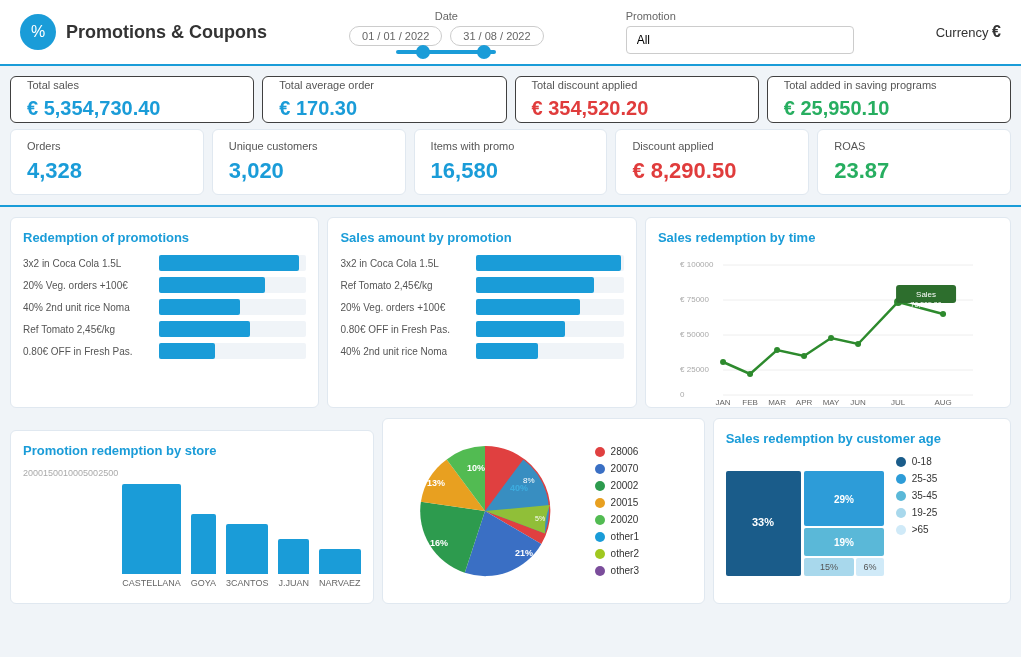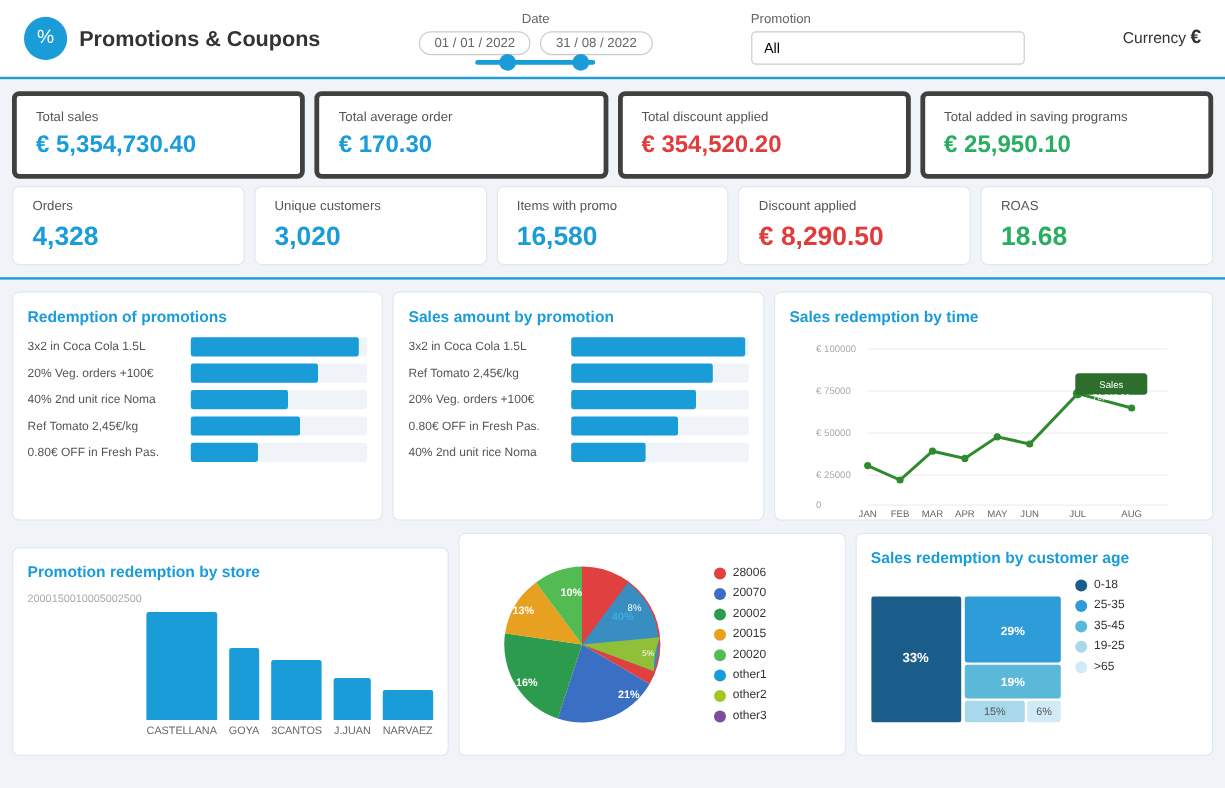--- a/index.html
+++ b/index.html
@@ -20,21 +20,21 @@
     .thumb-left { left: 20%; }
     .thumb-right { right: 5%; }
     .header-promo { display: flex; flex-direction: column; gap: 4px; }
     .promo-label { font-size: 11px; color: #666; }
     .promo-select { border: 1px solid #ccc; border-radius: 4px; padding: 6px 40px 6px 10px; font-size: 12px; width: 200px; background: #fff; }
     .header-right { font-size: 13px; color: #333; }
     .currency-val { font-size: 16px; font-weight: bold; }
 
     
     .metrics-row1 { display: flex; gap: 8px; padding: 10px 10px 6px 10px; }
-    .metric-card { background: #fff; border-radius: 6px; border: 4px solid #404040; padding: 12px 16px; flex: 1; }
+    .metric-card { background: #fff; border-radius: 6px; border: 1px solid #404040; padding: 2px 16px; flex: 1; }
     .metric-label { font-size: 11px; color: #555; margin-bottom: 6px; }
     .metric-value { font-size: 20px; font-weight: bold; color: #1a9cd8; }
     .metric-value.red { color: #e03c3c; }
     .metric-value.green { color: #27ae60; }
 
     
     .metrics-row2 { display: flex; gap: 8px; padding: 0 10px 10px 10px; border-bottom: 2px solid #1a9cd8; }
     .metric-card2 { background: #fff; border-radius: 6px; border: 1px solid #e0e8f0; padding: 10px 16px; flex: 1; }
     .metric-label2 { font-size: 11px; color: #555; margin-bottom: 6px; }
     .metric-value2 { font-size: 22px; font-weight: bold; color: #1a9cd8; }
@@ -143,21 +143,21 @@
     <div class="metric-card2">
       <div class="metric-label2">Items with promo</div>
       <div class="metric-value2">16,580</div>
     </div>
     <div class="metric-card2">
       <div class="metric-label2">Discount applied</div>
       <div class="metric-value2 red">€ 8,290.50</div>
     </div>
     <div class="metric-card2">
       <div class="metric-label2">ROAS</div>
-      <div class="metric-value2 green">18.68</div>
+      <div class="metric-value2 green">23.87</div>
     </div>
   </div>
 
 <div class="charts-row">
 
   <div class="chart-card h-bar-chart" style="flex:1;">
     <div class="chart-title">Redemption of promotions</div>
     <div id="redemption-bars">
         <div class="h-bar-row">
     <div class="h-bar-label">3x2 in Coca Cola 1.5L</div>

